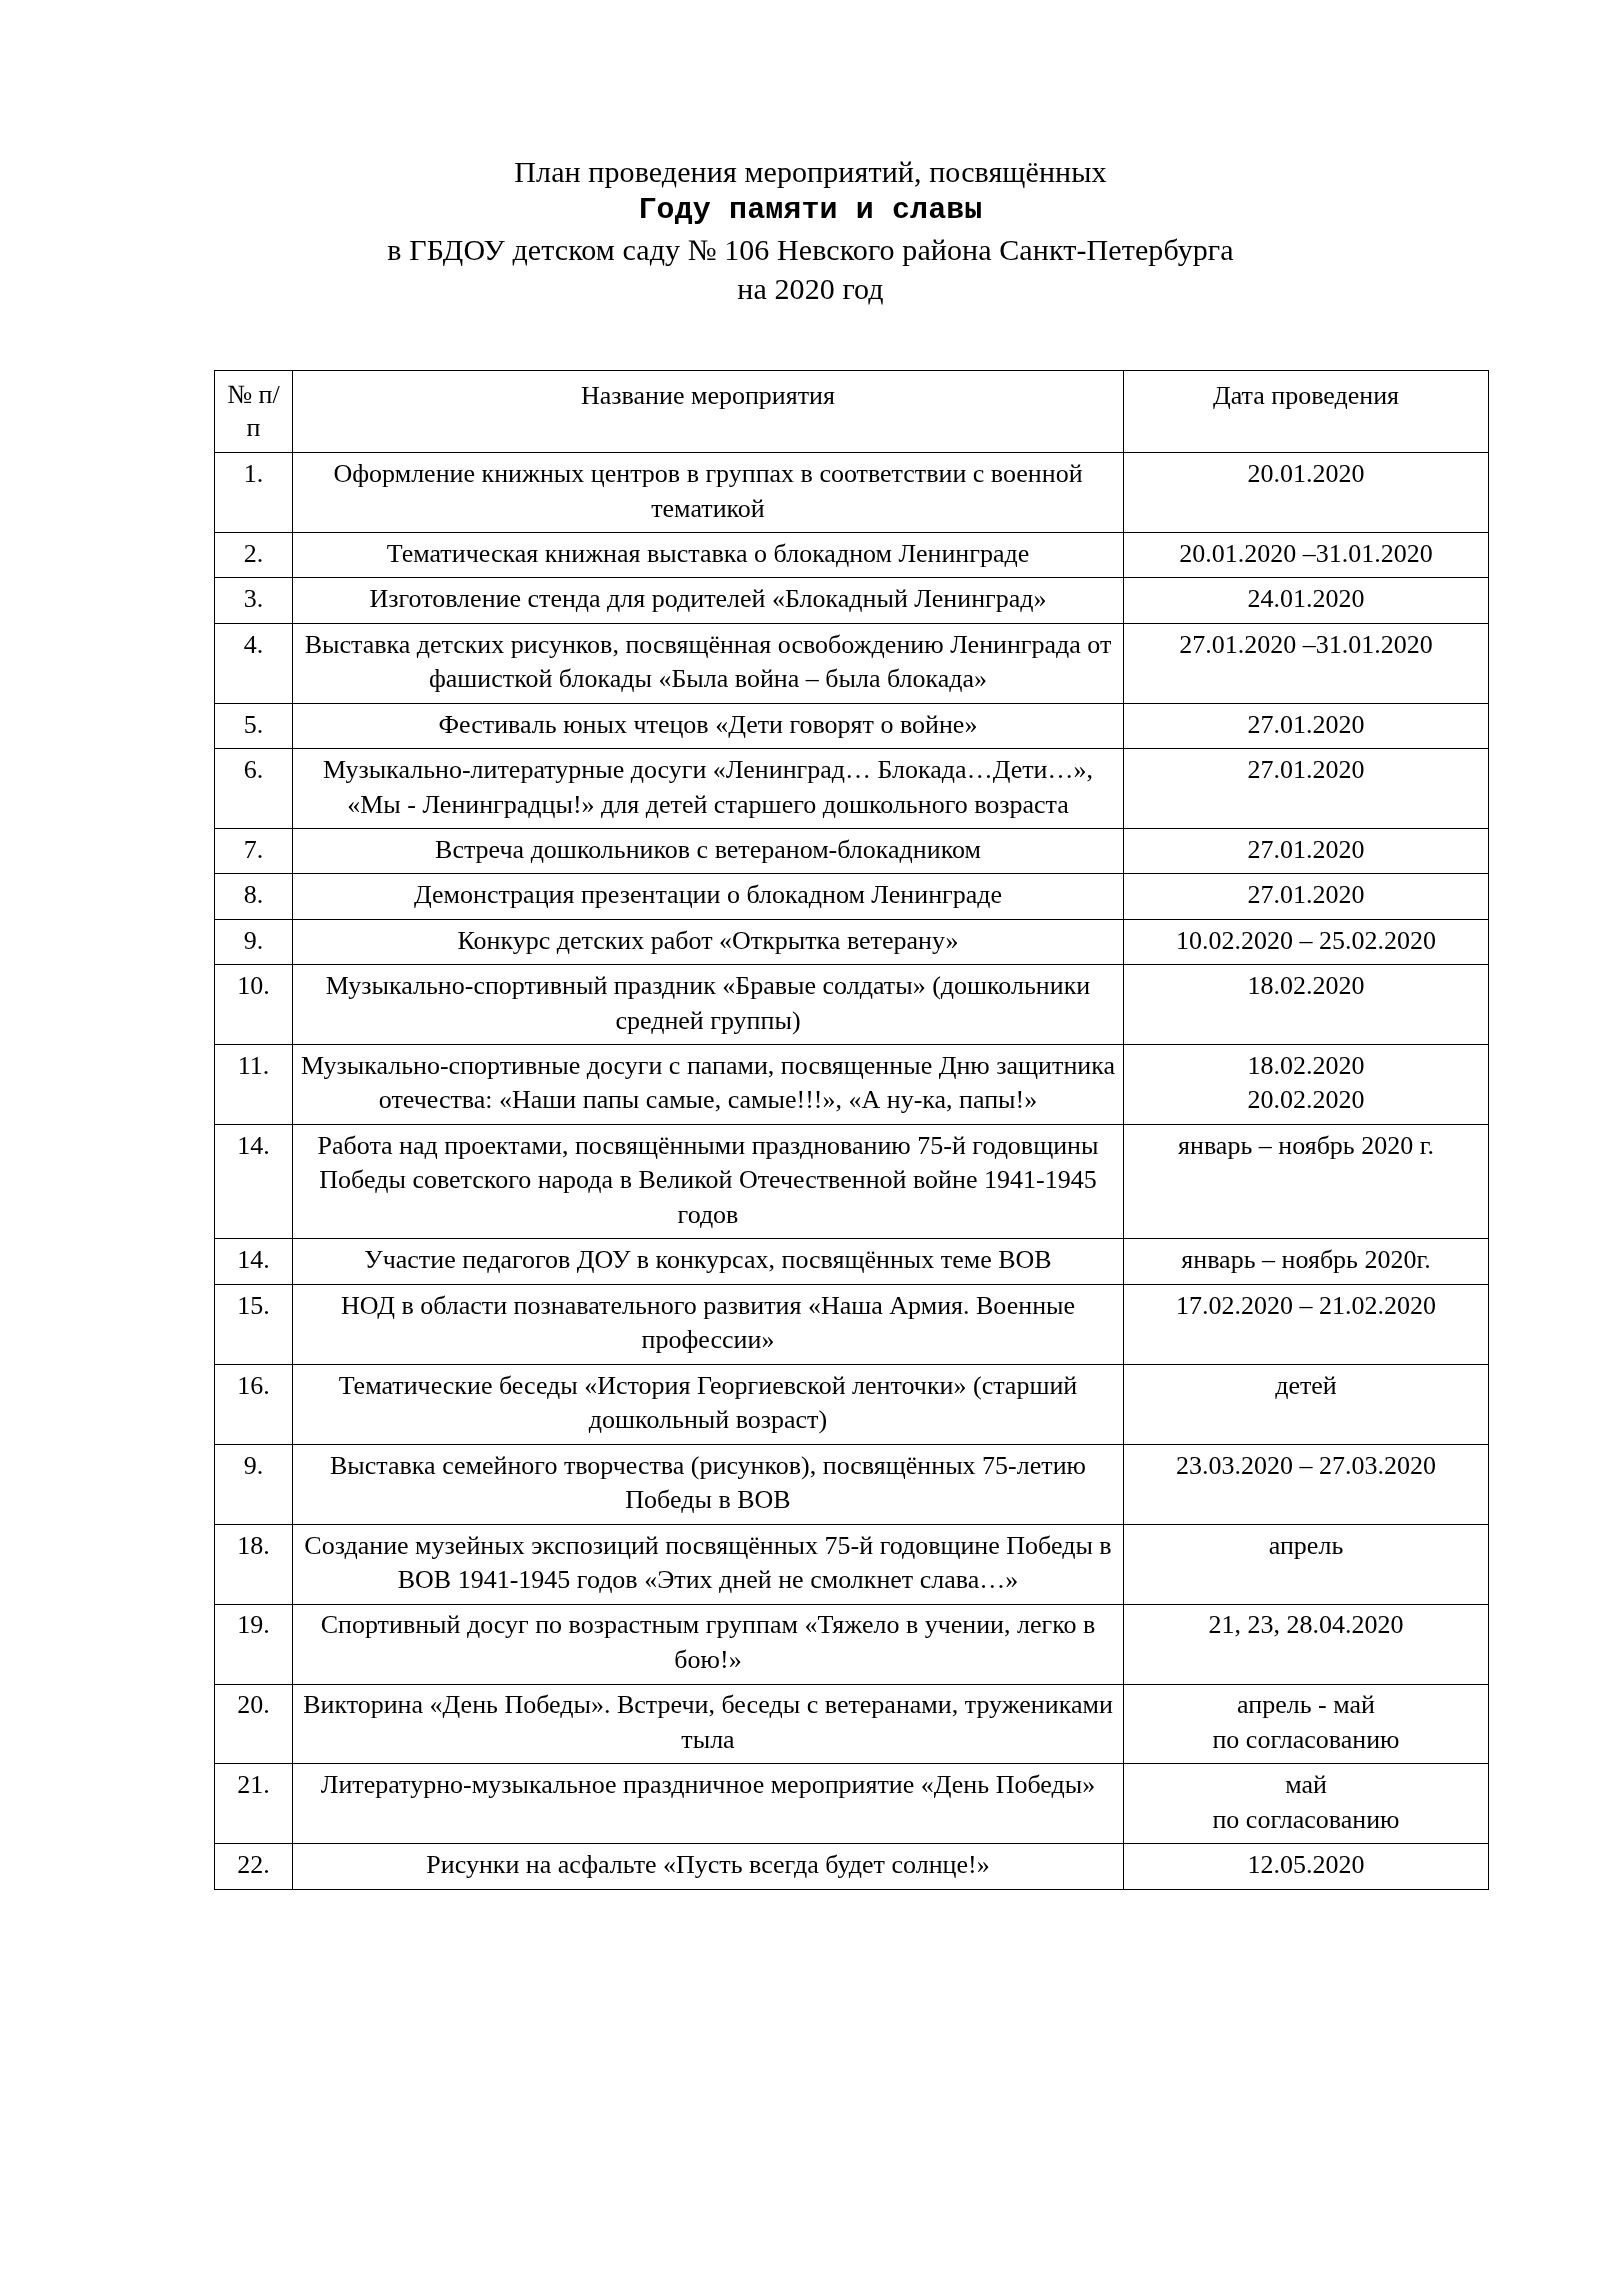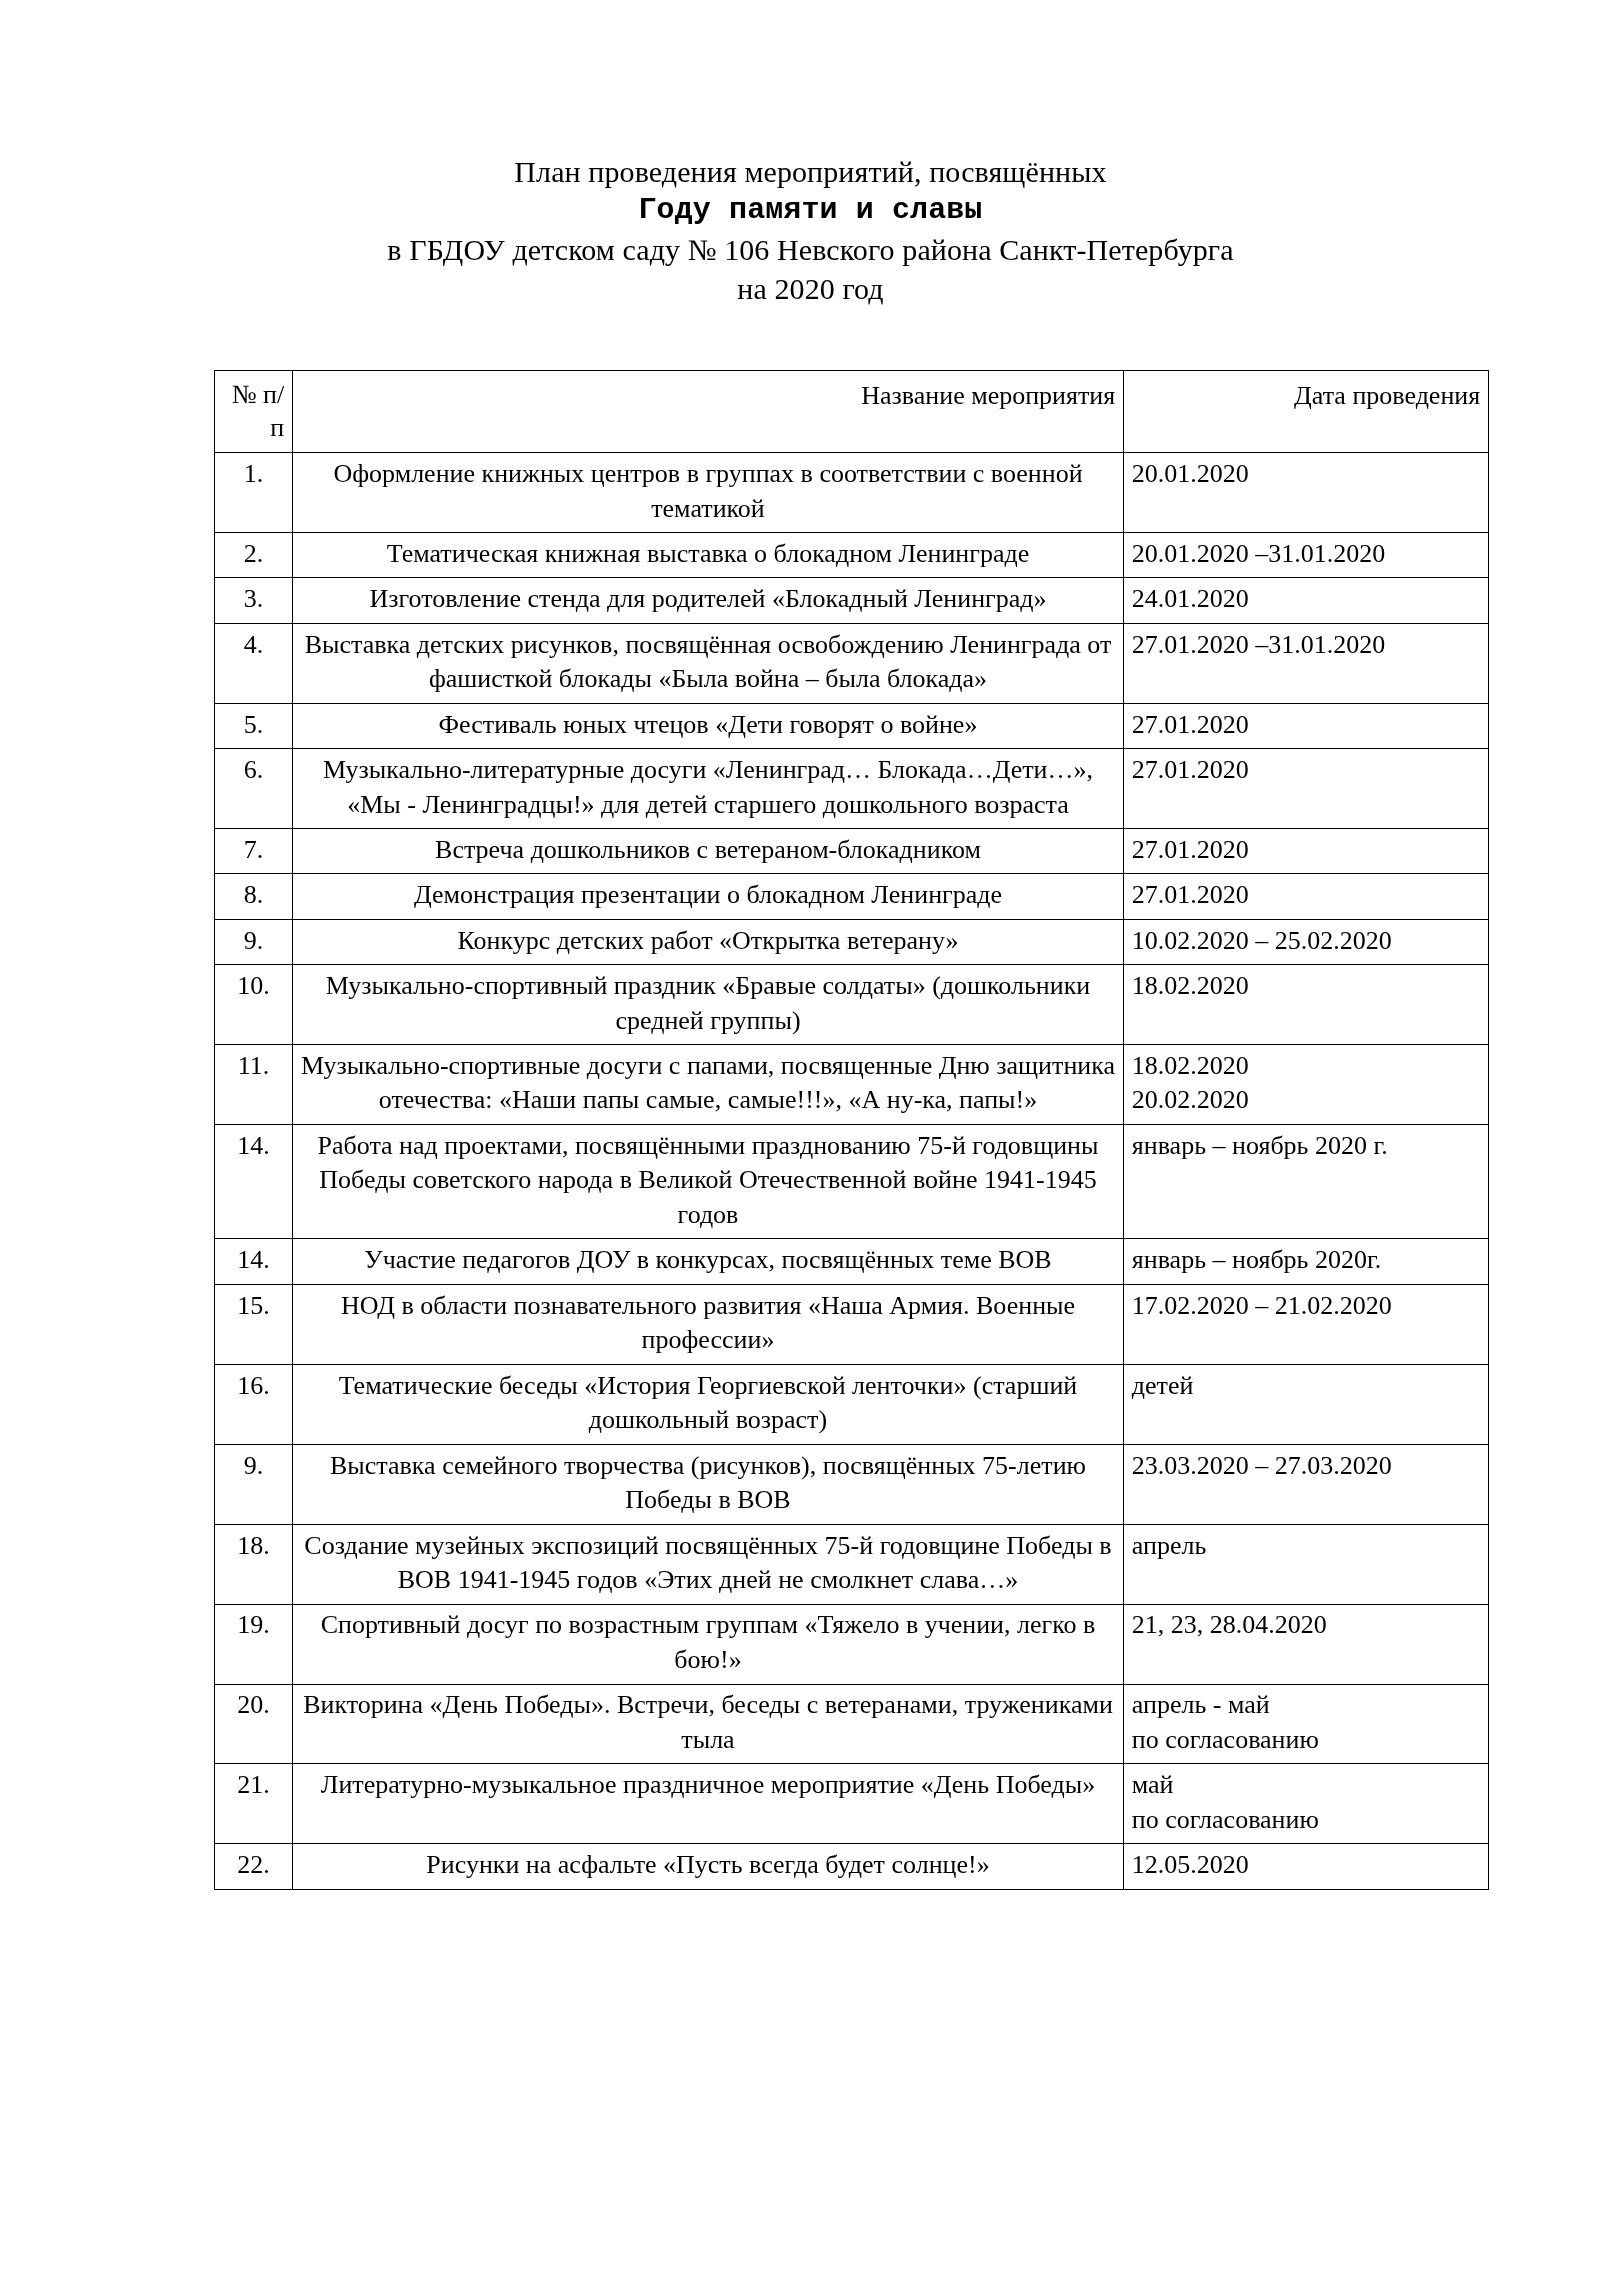--- a/index.html
+++ b/index.html
@@ -62,40 +62,41 @@
   table.plan col.c-name  { width: 831px; }
   table.plan col.c-date  { width: 365px; }
 
   table.plan td, table.plan th {
     border: 1.3px solid #000000;
     padding: 3.9px 7.8px 5.9px 7.8px;
     vertical-align: top;
     font-weight: normal;
   }
   table.plan thead th {
-    text-align: right;
+    text-align: center;
     vertical-align: top;
     padding-top: 7.8px;
     padding-bottom: 7.8px;
   }
   th.h-num {
     line-height: 1.26;
   }
   td.num {
     text-align: center;
     padding-left: 2px;
     padding-right: 2px;
     white-space: nowrap;
   }
   td.name {
     text-align: center;
     padding-left: 11.8px;
     padding-right: 5.9px;
   }
   td.date {
+    text-align: center;
     padding-left: 3.9px;
     padding-right: 3.9px;
     white-space: pre-line;
   }
   td.name .txt {
     display: block;
     white-space: pre-line;
   }
 </style>
 </head>

